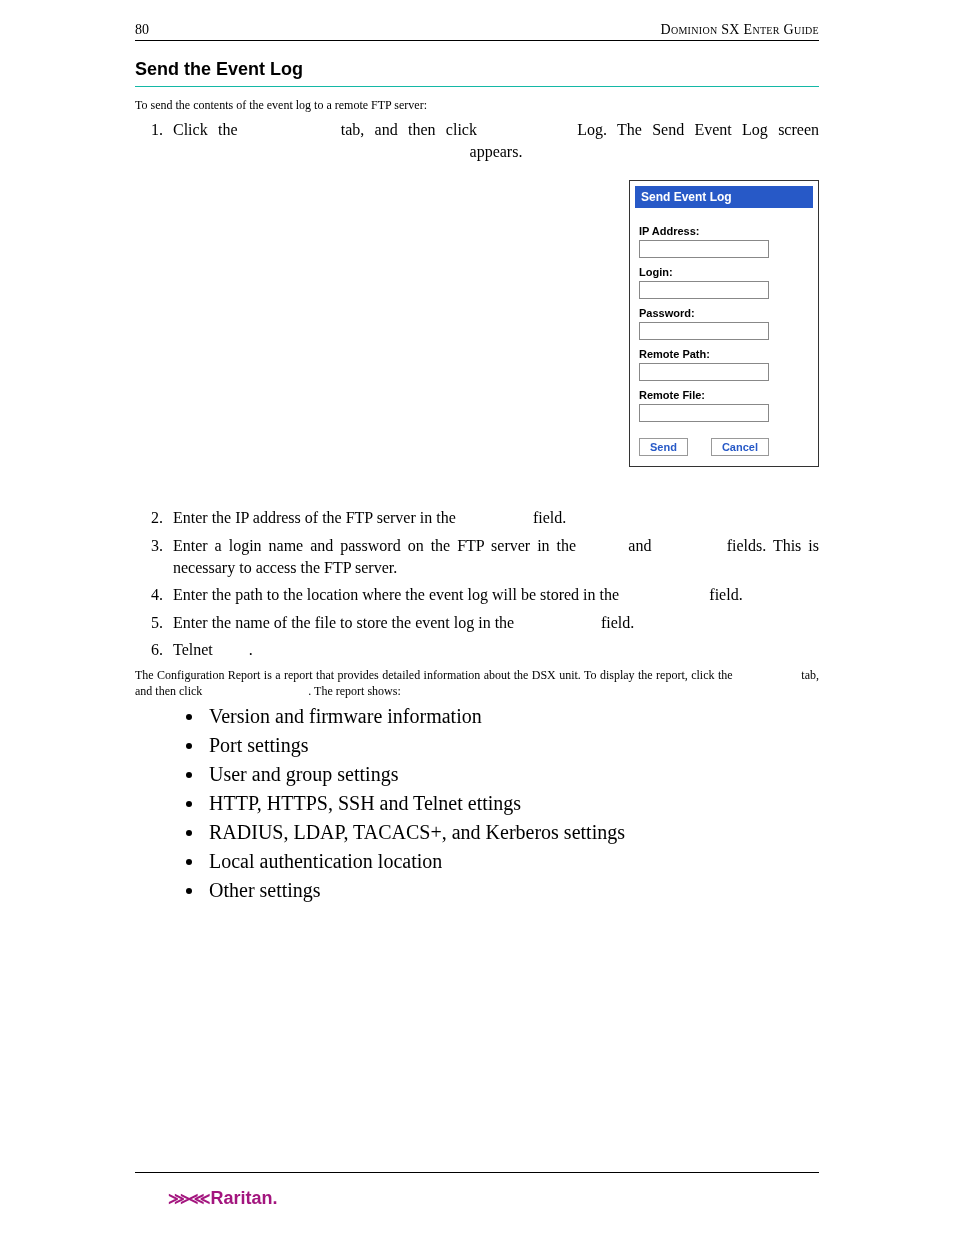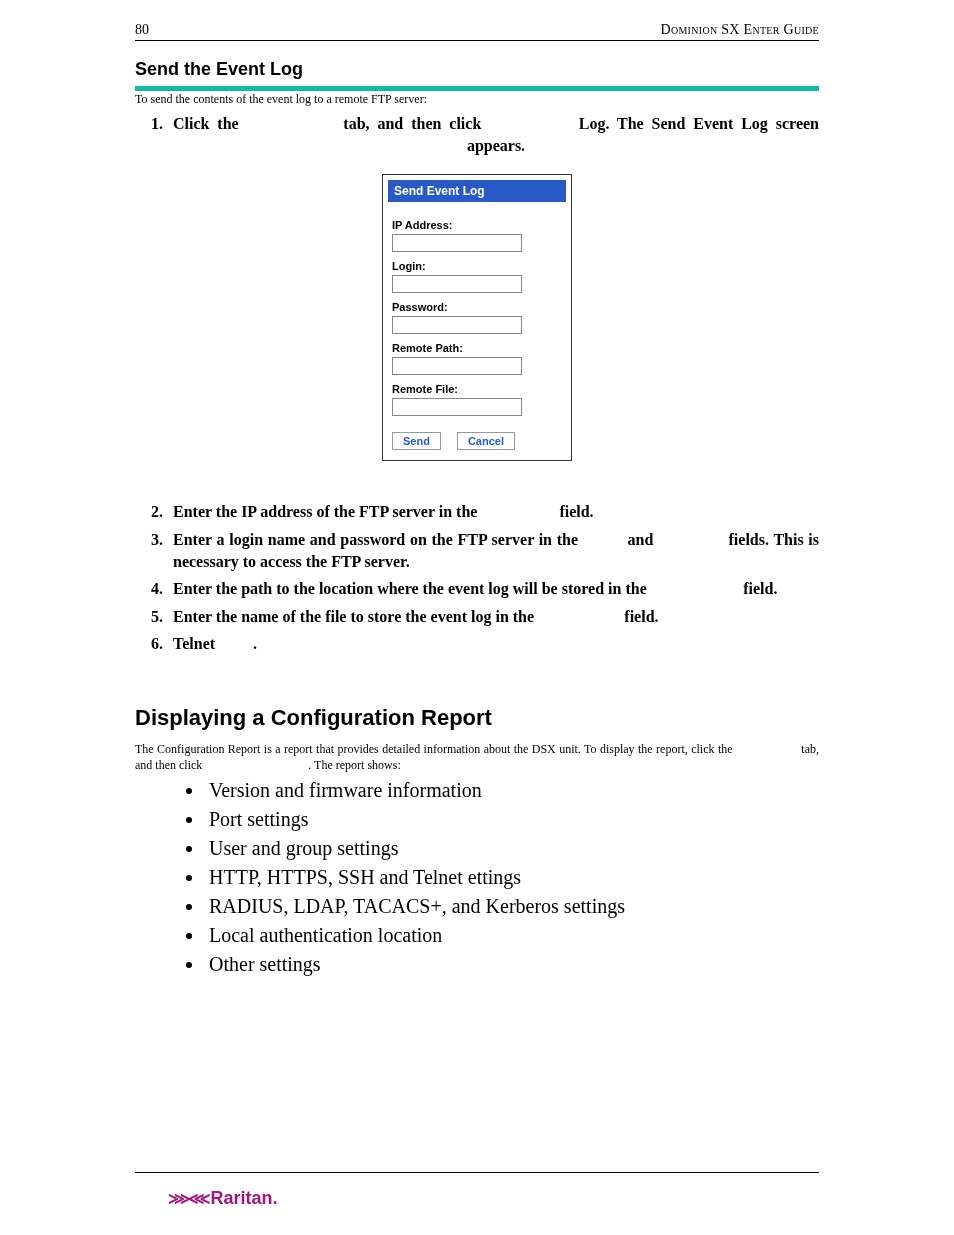--- a/index.html
+++ b/index.html
@@ -22,45 +22,45 @@
     font-size: 14px;
     border-bottom: 1px solid #000;
     padding-bottom: 2px;
     margin-bottom: 18px;
   }
   .header-right { font-variant: small-caps; letter-spacing: 0.3px; }
   .h3 {
     font-family: Arial, Helvetica, sans-serif;
     font-weight: 900;
     font-size: 18px;
-    border-bottom: 5px solid #14b8a6;
+    border-bottom: 1px solid #14b8a6;
     padding-bottom: 6px;
+    margin-bottom: 10px;
   }
   .body-text {
     font-size: 12px;
     line-height: 1.35;
     margin-bottom: 6px;
     text-align: justify;
   }
   ol.steps {
     list-style: decimal;
     padding-left: 32px;
     font-size: 16px;
-    font-weight: bold;
   }
   ol.steps > li {
     padding-left: 6px;
     margin-bottom: 6px;
     text-align: justify;
     line-height: 1.35;
   }
   .li-justify { text-align: justify; text-align-last: justify; }
   .figure-wrap {
     display: flex;
-    justify-content: center;
+    justify-content: flex-end;
     margin: 18px 0 40px 0;
   }
   .dialog {
     border: 1px solid #333;
     width: 190px;
     background: #fff;
     font-family: Verdana, Arial, sans-serif;
     font-size: 11px;
     padding-bottom: 10px;
   }
@@ -83,21 +83,21 @@
   .dlg-input {
     width: 130px;
     border: 1px solid #888;
     height: 18px;
     background: #fff;
     display: block;
   }
   .dlg-buttons {
     margin-top: 16px;
     display: flex;
-    gap: 16px;
+    gap: 23px;
   }
   .dlg-btn {
     border: 1px solid #999;
     background: #fff;
     color: #2759c7;
     font-weight: bold;
     font-family: Verdana, Arial, sans-serif;
     font-size: 11px;
     padding: 2px 10px;
     cursor: pointer;
@@ -201,21 +201,20 @@
       <span>Enter the path to the location where the event log will be stored in the </span><span style="visibility:hidden">Remote Path</span><span> field.</span>
     </li>
     <li>
       <span>Enter the name of the file to store the event log in the </span><span style="visibility:hidden">Remote File</span><span> field.</span>
     </li>
     <li>
       <span>Telnet </span><span style="visibility:hidden">Send</span><span>.</span>
     </li>
   </ol>
 
-  <div class="h2">Displaying a Configuration Report</div>
 
   <p class="body-text" style="text-align:justify;">
     <span>The Configuration Report is a report that provides detailed information about the DSX unit. To display the report, click the </span><span style="visibility:hidden">Maintenance</span><span> tab, and then click </span><span style="visibility:hidden">Configuration Report</span><span>. The report shows:</span>
   </p>
 
   <ul class="bullets">
     <li>Version and firmware information</li>
     <li>Port settings</li>
     <li>User and group settings</li>
     <li>HTTP, HTTPS, SSH and Telnet ettings</li>

